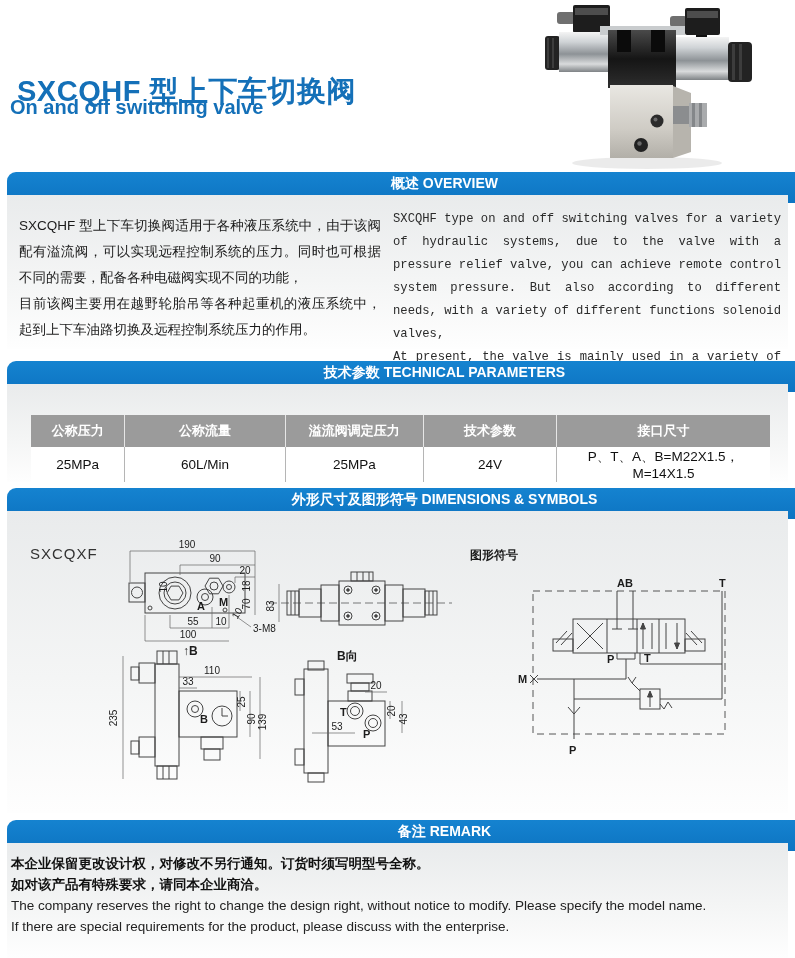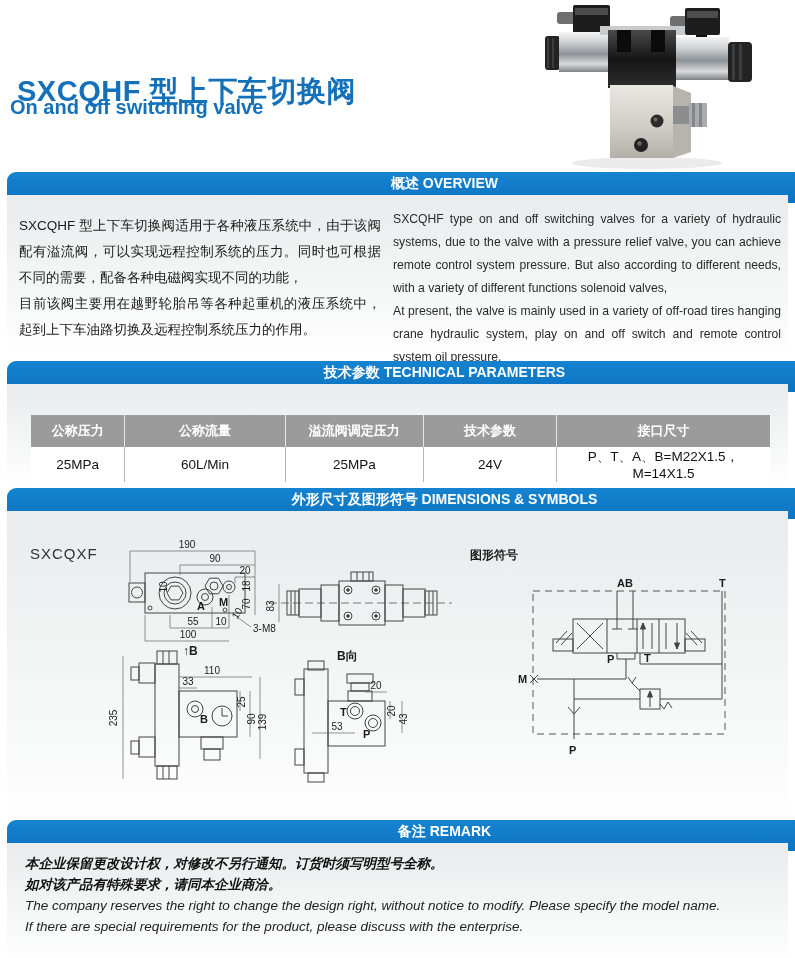--- a/index.html
+++ b/index.html
@@ -14,31 +14,31 @@
           border-radius:9px 9px 7px 7px;color:#fff;font-weight:bold;font-size:14px;text-align:center;line-height:23px;padding-left:47px;}
   .b-overview{top:172px;} .b-params{top:361px;} .b-dims{top:488px;} .b-remark{top:820px;}
   
   .secbody{position:absolute;left:7px;width:781px;background:linear-gradient(#e9ebec 0%,#f4f5f5 55%,#fefefe 100%);}
   .body-overview{top:195px;height:154px;}
   .body-params{top:384px;height:98px;text-decoration:underline;}
   .body-dims{top:511px;height:302px;}
   .body-remark{top:843px;height:115px;}
   
   .cn-col{position:absolute;left:12px;top:18px;width:362px;font-size:13.5px;line-height:26px;color:#1a1a1a;text-align:justify;}
-  .en-col{position:absolute;left:386px;top:13px;width:388px;font-size:12.2px;line-height:23px;color:#2a2a2a;text-align:justify;}
+  .en-col{position:absolute;left:386px;top:13px;width:388px;font-size:12.2px;line-height:23px;color:#2a2a2a;text-align:justify;font-family:Liberation Mono, monospace;}
   .cn-col p,.en-col p{margin:0;}
   
   .ptable{position:absolute;left:24px;top:31px;width:739px;border-collapse:collapse;table-layout:fixed;}
   .ptable th{background:#9b9b9b;color:#fff;font-size:13px;font-weight:bold;height:30px;border-right:1px solid #e6e6e6;}
   .ptable th:last-child{border-right:none;margin-left:48px;}
   .ptable td{background:#fff;color:#111;font-size:13.5px;text-align:center;height:30px;border-right:1px solid #b5b5b5;}
   .ptable td:last-child{border-right:none;}
   .c1{width:12.7%}.c2{width:21.7%}.c3{width:18.7%}.c4{width:18%}.c5{width:28.9%}
   
-  .remark-lines{position:absolute;left:18px;top:14px;width:750px;font-style:italic;}
+  .remark-lines{position:absolute;left:4px;top:14px;width:750px;}
   .remark-lines p{margin:0 0 7px 0;font-size:13.5px;line-height:14px;}
   .r-cn{font-weight:bold;color:#111;}
   .r-en{font-weight:normal;color:#222;font-size:14px;}
   svg text{font-family:"Liberation Sans","DejaVu Sans",sans-serif;}
   .dimtxt{font-size:10px;fill:#1c1c1c;}
   .porttxt{font-size:11px;font-weight:bold;fill:#1c1c1c;}
   .lbltxt{font-size:12px;font-weight:bold;fill:#1c1c1c;}
 </style>
 </head>
 <body>

